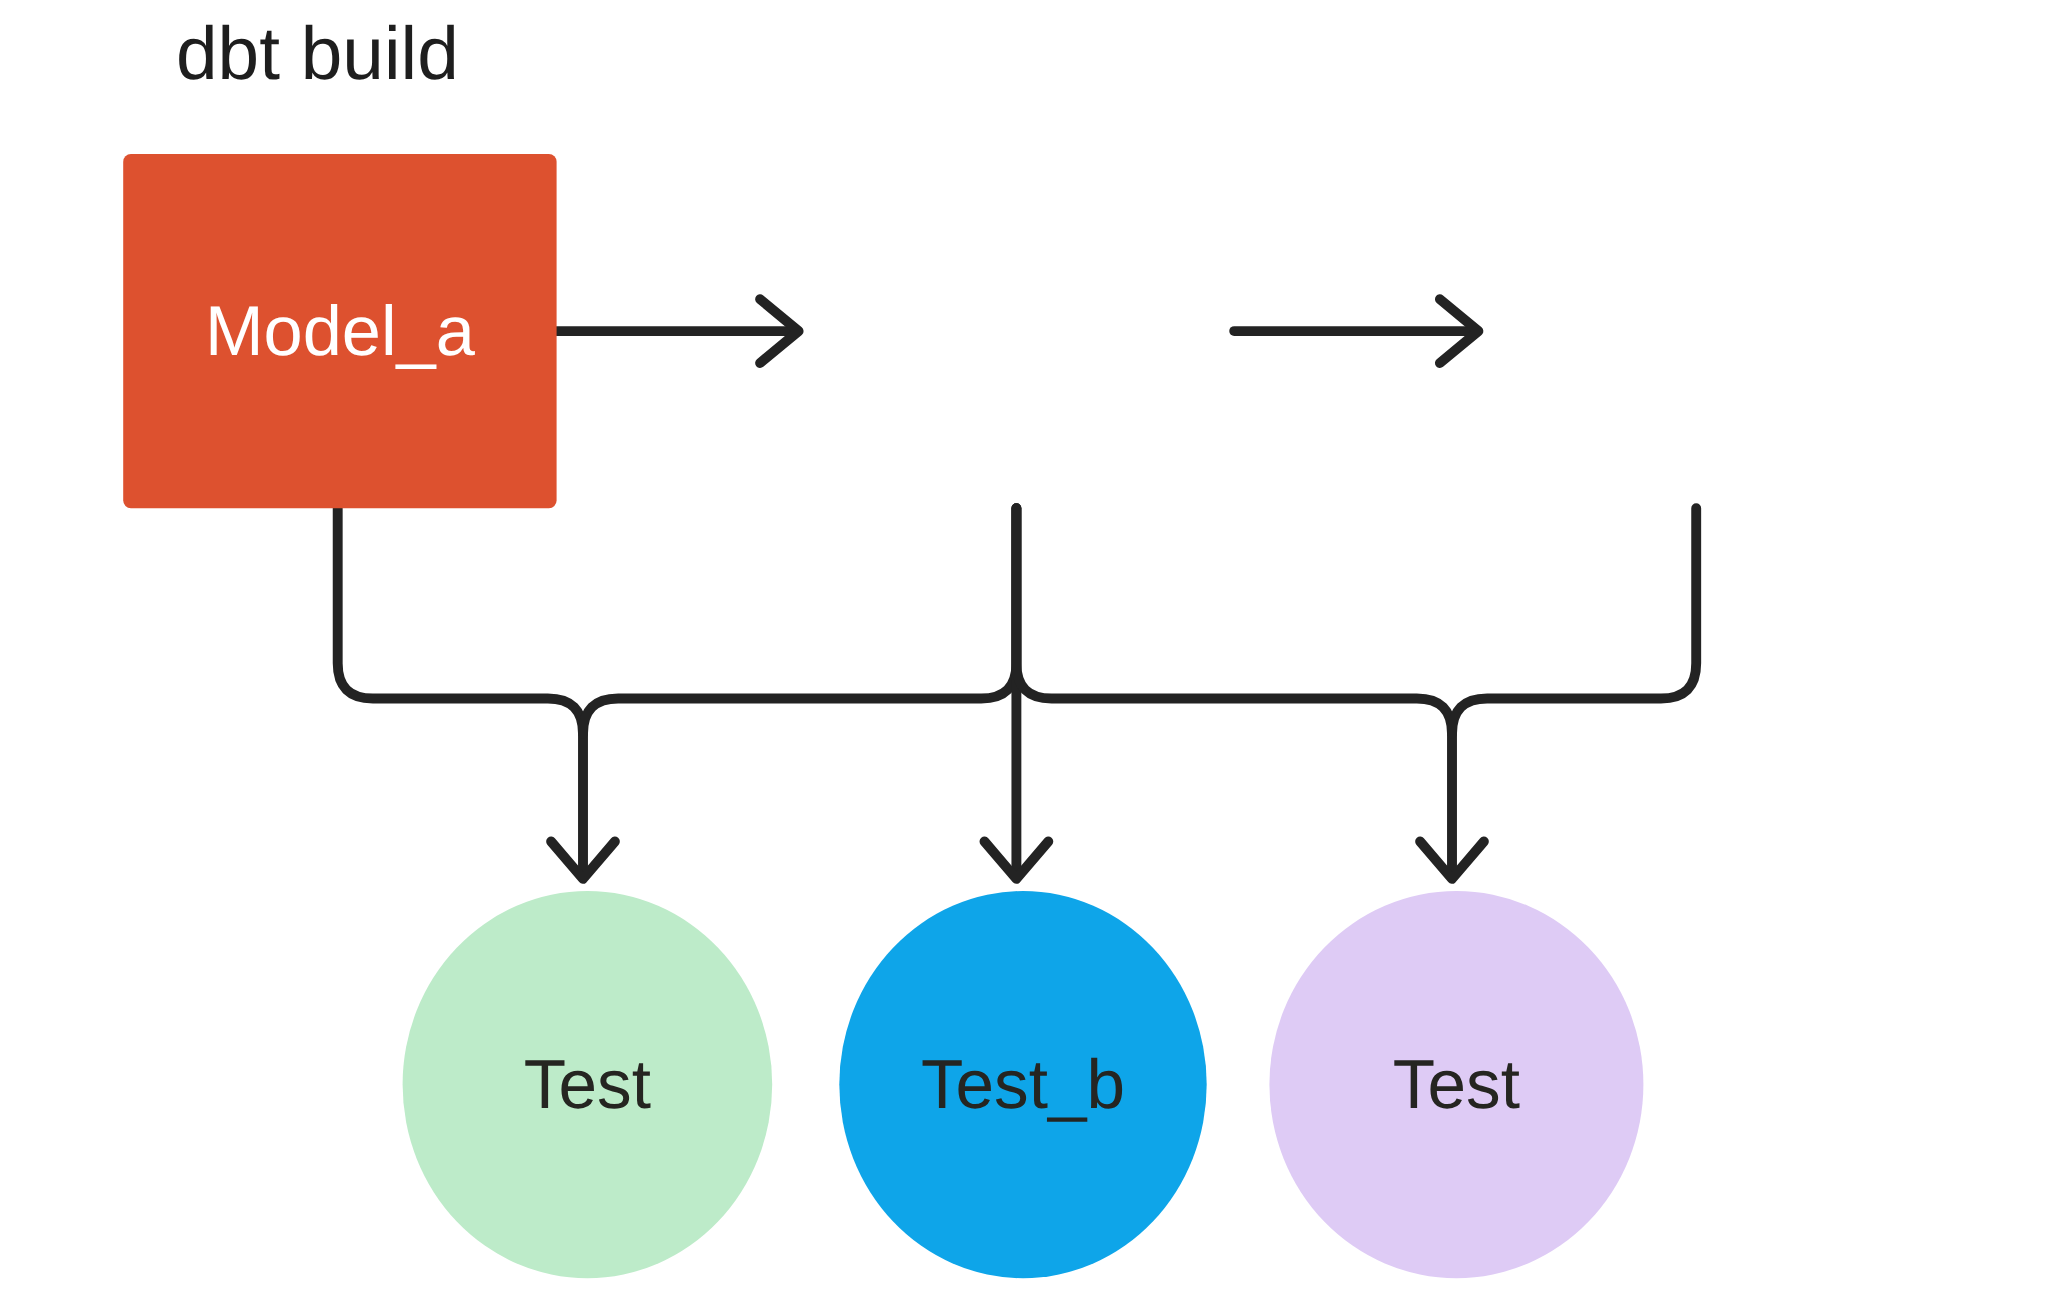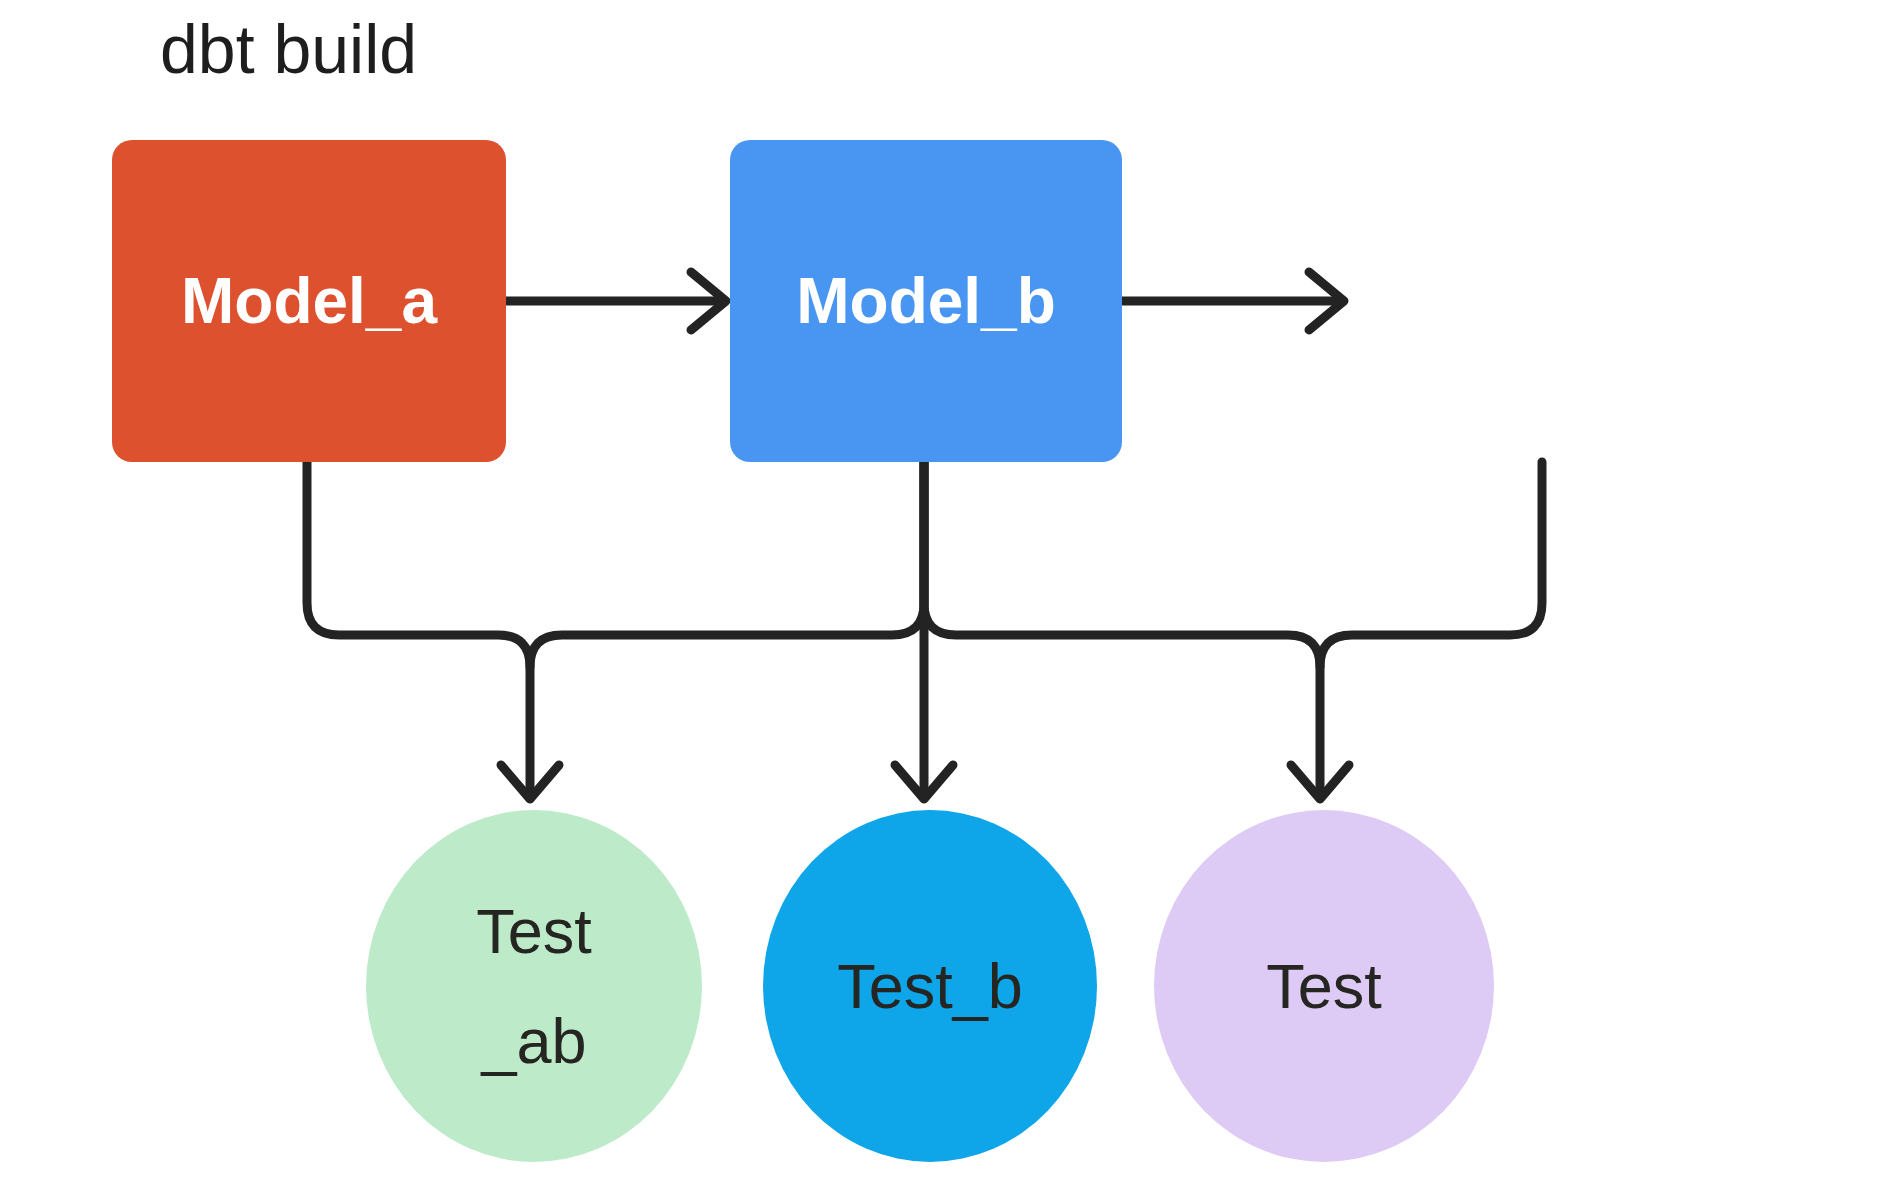--- a/index.html
+++ b/index.html
@@ -35,24 +35,24 @@
     stroke-linejoin: round;
   }
   .node {
     position: absolute;
     display: flex;
     align-items: center;
     justify-content: center;
     text-align: center;
   }
   .model-node {
-    border-radius: 20px;
+    border-radius: 7px;
     color: #ffffff;
     font-size: 64px;
-    font-weight: 700;
+    font-weight: 400;
     justify-content: center;
   }
   .test-node {
     border-radius: 50%;
     color: #252521;
     font-size: 63px;
     font-weight: 400;
     flex-direction: column;
     line-height: 1.75;
   }
@@ -87,28 +87,24 @@
       <path d="M501 765 L530 799 L559 765"></path>
       <path d="M895 765 L924 799 L953 765"></path>
       <path d="M1291 765 L1320 799 L1349 765"></path>
     </g>
   </svg>
 
   <div class="node model-node" style="left: 112px; top: 140px; width: 394px; height: 322px; background-color: rgb(221, 81, 47); color: rgb(255, 255, 255);">
     <span class="label">Model_a</span>
   </div>
 
-  <div class="node model-node" style="left: 730px; top: 140px; width: 392px; height: 322px; background-color: rgb(72, 150, 242); color: rgb(255, 255, 255);">
-    <span class="label">Model_b</span>
-  </div>
 
 
   <div class="node test-node" style="left: 366px; top: 810px; width: 336px; height: 352px; background-color: rgb(189, 235, 201); color: rgb(37, 37, 33);">
     <span class="label">Test</span>
-    <span class="label">_ab</span>
   </div>
 
   <div class="node test-node" style="left: 763px; top: 810px; width: 334px; height: 352px; background-color: #0ea5e9; color: rgb(37, 37, 33);">
     <span class="label">Test_b</span>
   </div>
 
   <div class="node test-node" style="left: 1154px; top: 810px; width: 340px; height: 352px; background-color: rgb(222, 203, 245); color: rgb(37, 37, 33);">
     <span class="label">Test</span>
   </div>
 

